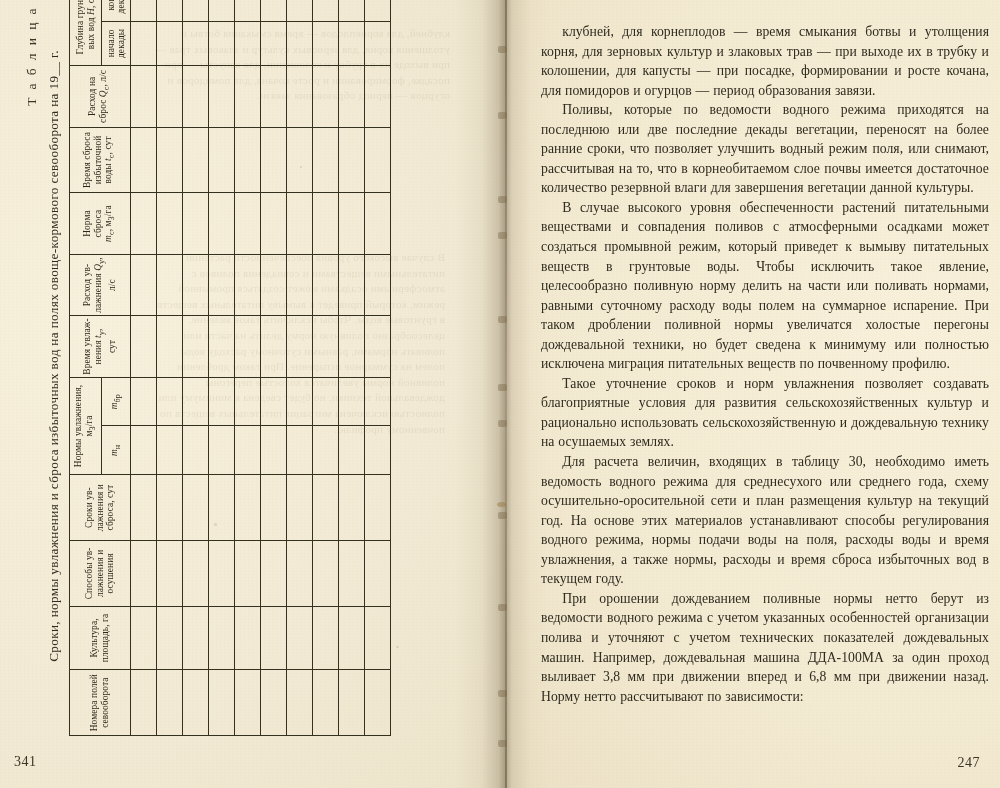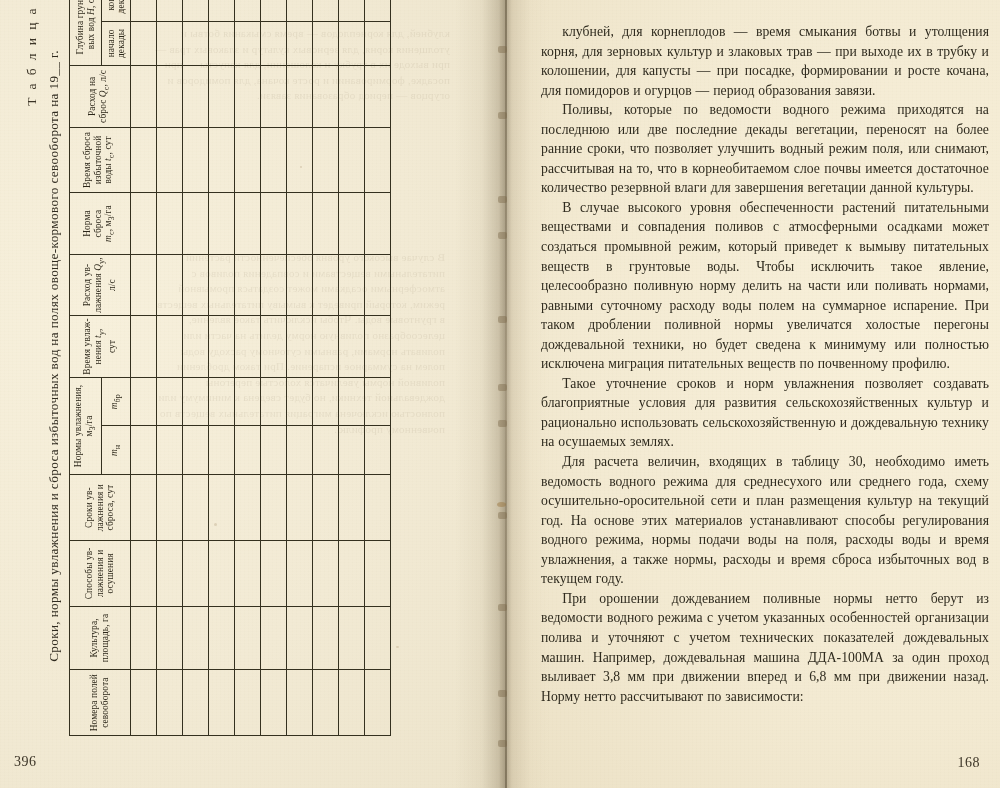--- a/index.html
+++ b/index.html
@@ -344,32 +344,32 @@
             <td></td>
             <td></td>
             <td></td>
             <td></td>
             <td></td>
           </tr>
       </tbody>
     </table>
   </div>
 
-  <div class="folio-left">396</div>
+  <div class="folio-left">341</div>
 
   <div class="bodytext">
     <p>клубней, для корнеплодов — время смыкания ботвы и утолщения корня, для зерновых культур и злаковых трав — при выходе их в трубку и колошении, для капусты — при посадке, формировании и росте кочана, для помидоров и огурцов — период образования завязи.</p>
     <p>Поливы, которые по ведомости водного режима приходятся на последнюю или две последние декады вегетации, переносят на более ранние сроки, что позволяет улучшить водный режим поля, или снимают, рассчитывая на то, что в корнеобитаемом слое почвы имеется достаточное количество резервной влаги для завершения вегетации данной культуры.</p>
     <p>В случае высокого уровня обеспеченности растений питательными веществами и совпадения поливов с атмосферными осадками может создаться промывной режим, который приведет к вымыву питательных веществ в грунтовые воды. Чтобы исключить такое явление, целесообразно поливную норму делить на части или поливать нормами, равными суточному расходу воды полем на суммарное испарение. При таком дроблении поливной нормы увеличатся холостые перегоны дождевальной техники, но будет сведена к минимуму или полностью исключена миграция питательных веществ по почвенному профилю.</p>
     <p>Такое уточнение сроков и норм увлажнения позволяет создавать благоприятные условия для развития сельскохозяйственных культур и рационально использовать сельскохозяйственную и дождевальную технику на осушаемых землях.</p>
     <p>Для расчета величин, входящих в таблицу 30, необходимо иметь ведомость водного режима для среднесухого или среднего года, схему осушительно-оросительной сети и план размещения культур на текущий год. На основе этих материалов устанавливают способы регулирования водного режима, нормы подачи воды на поля, расходы воды и время увлажнения, а также нормы, расходы и время сброса избыточных вод в текущем году.</p>
     <p>При орошении дождеванием поливные нормы нетто берут из ведомости водного режима с учетом указанных особенностей организации полива и уточняют с учетом технических показателей дождевальных машин. Например, дождевальная машина ДДА-100МА за один проход выливает 3,8 мм при движении вперед и 6,8 мм при движении назад. Норму нетто рассчитывают по зависимости:</p>
   </div>
 
-  <div class="folio-right">168</div>
+  <div class="folio-right">247</div>
 
   <div class="gutter"></div>
   <div class="spine-line"></div>
 
   <div class="stitch" style="top:46px"></div>
   <div class="stitch" style="top:112px"></div>
   <div class="stitch" style="top:196px"></div>
   <div class="stitch" style="top:232px"></div>
   <div class="stitch" style="top:316px"></div>
   <div class="stitch" style="top:384px"></div>

